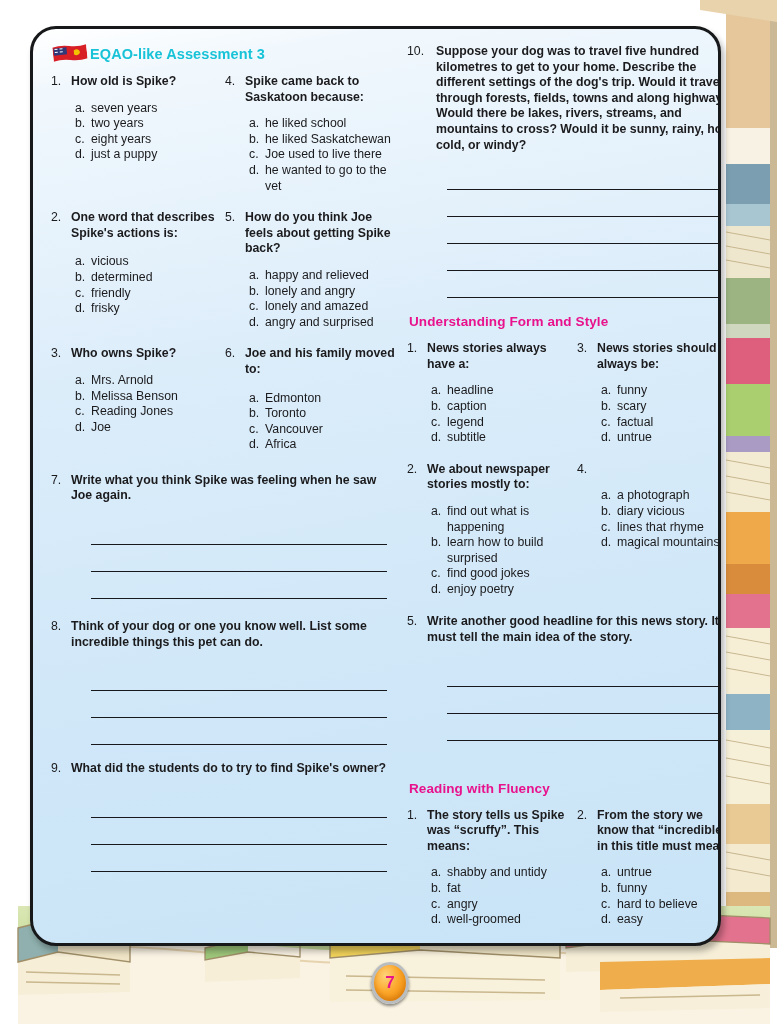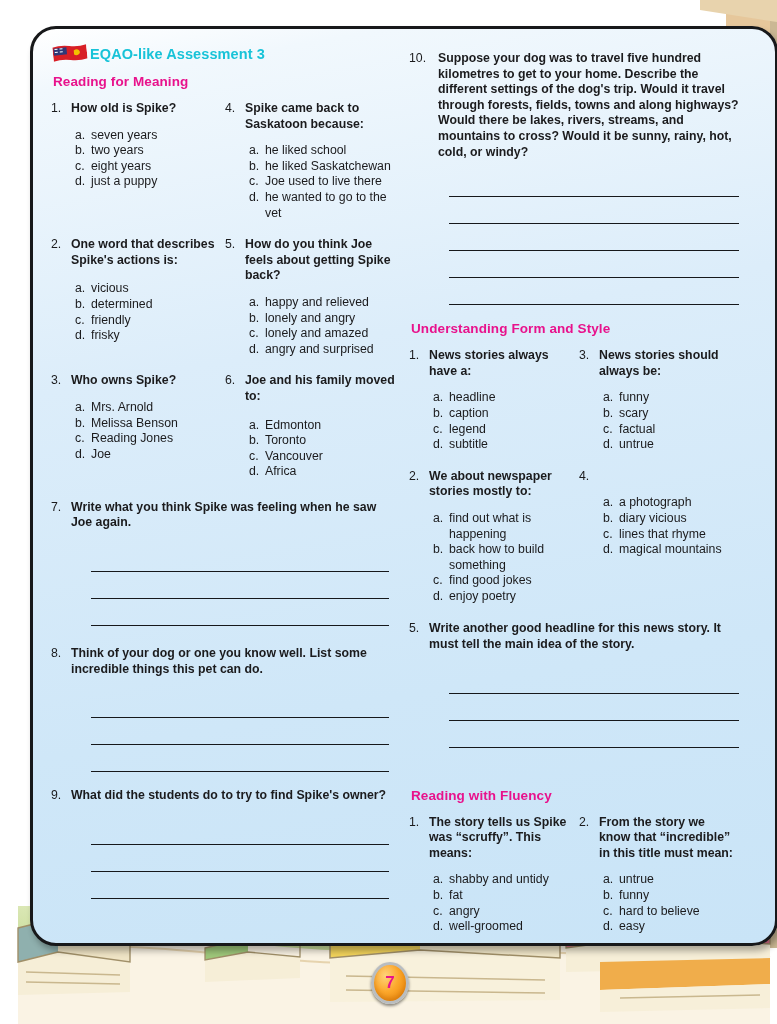--- a/index.html
+++ b/index.html
@@ -20,21 +20,21 @@
     position: absolute;
     left: 0; top: 0;
     width: 777px; height: 1024px;
   }
 
   
   #worksheet {
     position: absolute;
     left: 30px;
     top: 26px;
-    width: 748px;
+    width: 691px;
     height: 920px;
     border: 3px solid #17181a;
     border-radius: 26px;
     background: linear-gradient(170deg, #ffffff 0%, #f1f8fd 6%, #dcedfa 35%, #cfe7f8 70%, #c9e4f7 100%);
     box-sizing: border-box;
     box-shadow: 3px 5px 6px rgba(0,0,0,0.30);
     overflow: hidden;
   }
 
   .cols {
@@ -247,21 +247,20 @@
           <svg viewBox="0 0 34 19" xmlns="http://www.w3.org/2000/svg">
             <path d="M0 2 Q8 0 17 2 Q26 4 34 2 L34 16 Q26 18 17 16 Q8 14 0 16 Z" fill="#d81f26"></path>
             <rect x="1" y="3" width="13" height="7" fill="#1d3b82" opacity=".9"></rect>
             <path d="M2 4 L5 4 M7 4 L10 4 M2 7 L5 7 M7 7 L10 7" stroke="#ffffff" stroke-width="1"></path>
             <path d="M21 7 q3 -2 5 0 q2 2 0 4 q-3 2 -5 0 Z" fill="#f2c200"></path>
           </svg>
         </span>
         <span class="doc-title">EQAO-like Assessment 3</span>
       </div>
 
-      <div class="section-head">Reading for Meaning</div>
 
       <div class="pair">
         <div class="side" style="width:174px">
           <div class="q">
             <span class="num">1.</span>
             <span class="text">How old is Spike?</span>
           </div>
           <div class="choices">
             <div class="choice">
                 <span class="lt">a.</span>
@@ -442,21 +441,21 @@
           <div class="line"></div>
           <div class="line"></div>
           <div class="line"></div>
         </div>
       </div>
 
     </div>
 
     <div class="col-right">
 
-      <div class="qblock" style="margin-top:8px">
+      <div class="qblock" style="margin-top:1px">
         <div class="q">
           <span class="num wide">10.</span>
           <span class="text">Suppose your dog was to travel five hundred kilometres to get to your home. Describe the different settings of the dog's trip. Would it travel through forests, fields, towns and along highways? Would there be lakes, rivers,  streams, and mountains to cross? Would it be sunny, rainy, hot, cold, or windy?</span>
         </div>
         <div class="lines rcol" style="margin-top:10px">
           <div class="line"></div>
           <div class="line"></div>
           <div class="line"></div>
           <div class="line"></div>
           <div class="line"></div>
@@ -522,21 +521,21 @@
             <span class="num">2.</span>
             <span class="text">We about newspaper stories mostly to:</span>
           </div>
           <div class="choices">
             <div class="choice">
                 <span class="lt">a.</span>
                 <span class="ct">find out what is happening</span>
               </div>
             <div class="choice">
                 <span class="lt">b.</span>
-                <span class="ct">back how to build something</span>
+                <span class="ct">learn how to build surprised</span>
               </div>
             <div class="choice">
                 <span class="lt">c.</span>
                 <span class="ct">find good jokes</span>
               </div>
             <div class="choice">
                 <span class="lt">d.</span>
                 <span class="ct">enjoy poetry</span>
               </div>
           </div>

